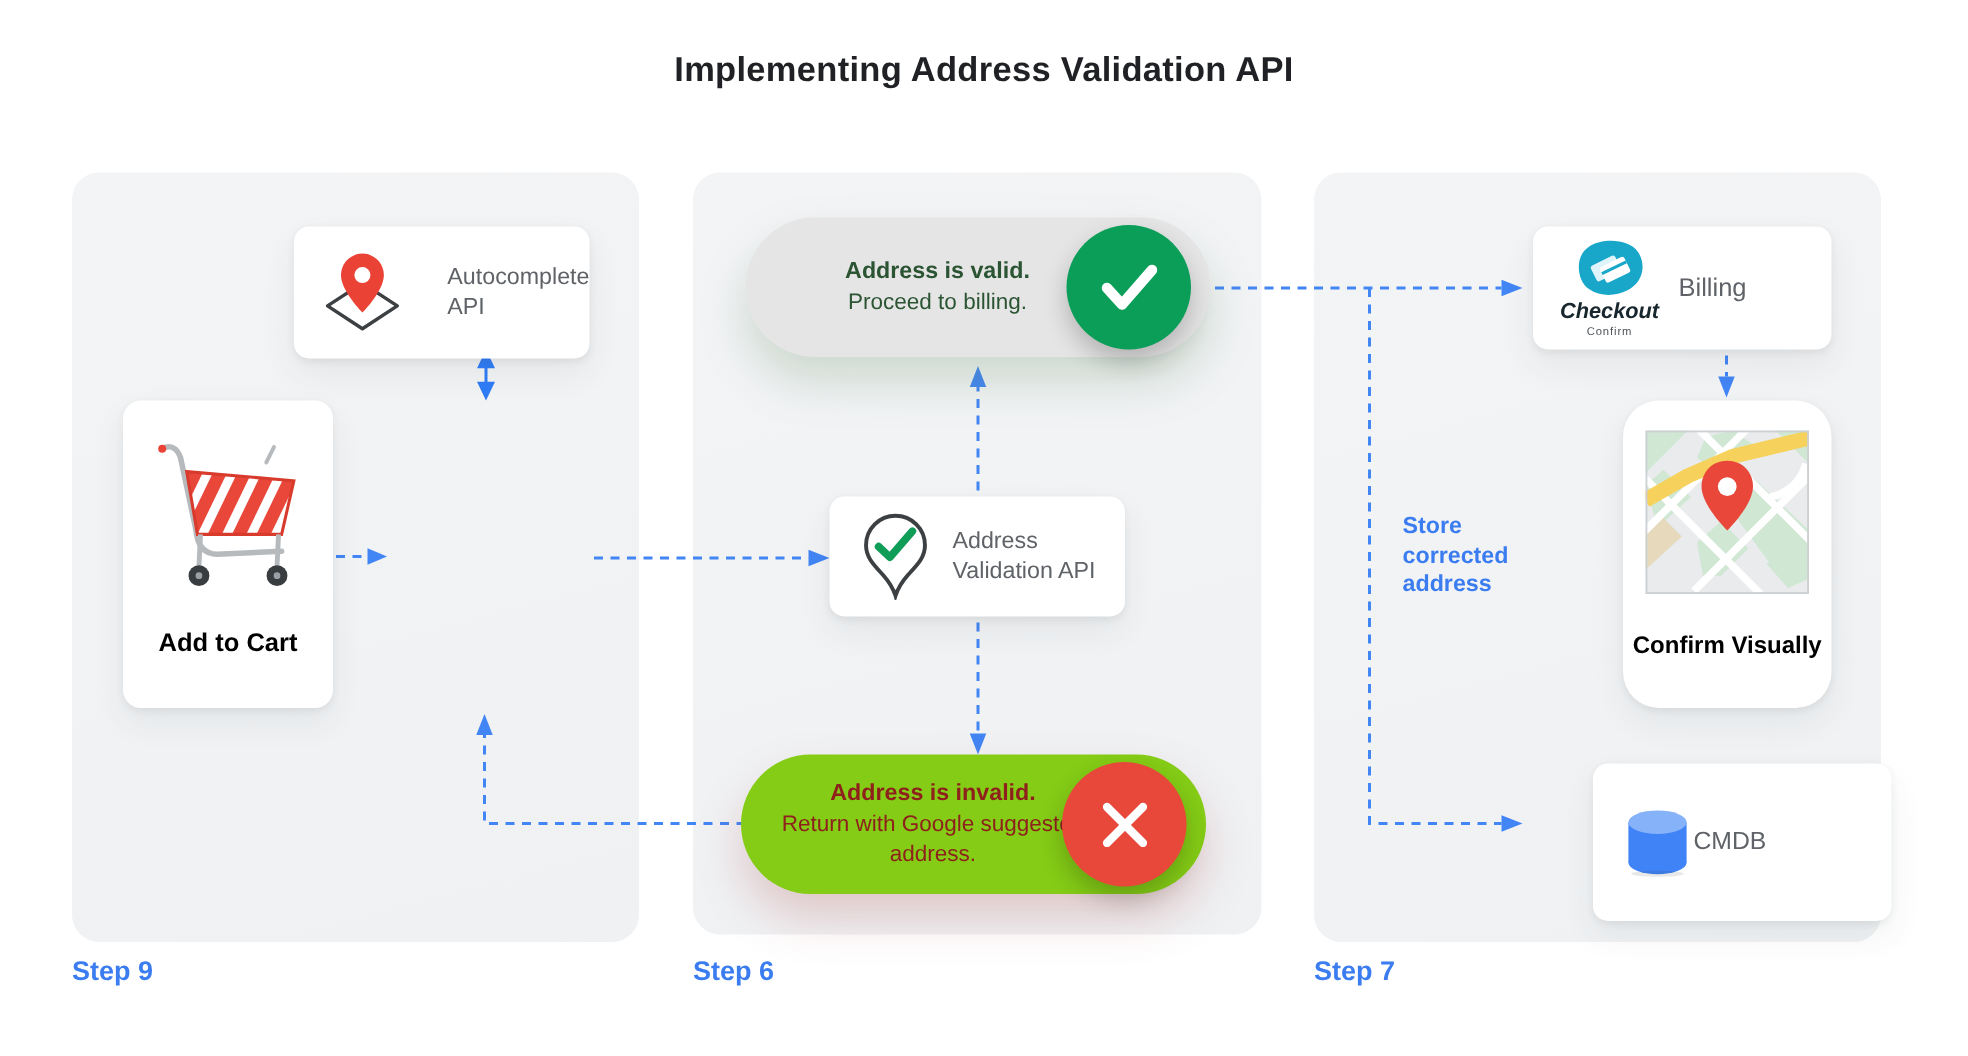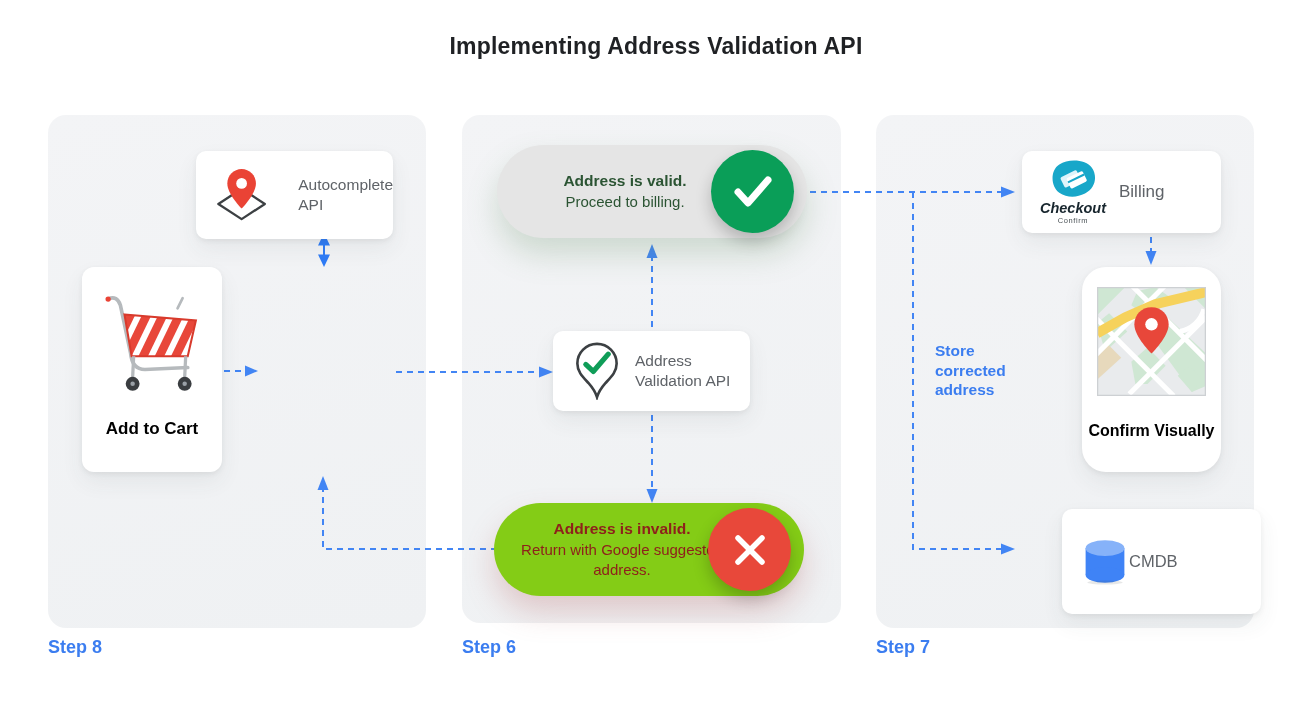--- a/index.html
+++ b/index.html
@@ -258,17 +258,17 @@
       <rect x="5" y="10" width="42" height="29" fill="#3f83f6"></rect>
       <ellipse cx="26" cy="39" rx="21" ry="8.5" fill="#3f83f6"></ellipse>
       <ellipse cx="26" cy="10" rx="21" ry="8.5" fill="#86b2f9"></ellipse>
       <ellipse cx="26" cy="47.2" rx="19" ry="2.2" fill="rgba(60,64,67,0.12)"></ellipse>
     </svg>
     <div class="side-label" style="font-size:16.5px">CMDB</div>
   </div>
 
   <div class="store-note">Store corrected address</div>
 
-  <div class="step-label" style="left:48px; top:637px;">Step 8</div>
+  <div class="step-label" style="left:48px; top:637px;">Step 9</div>
   <div class="step-label" style="left:462px; top:637px;">Step 6</div>
   <div class="step-label" style="left:876px; top:637px;">Step 7</div>
 
 </div>
 
 </body></html>

